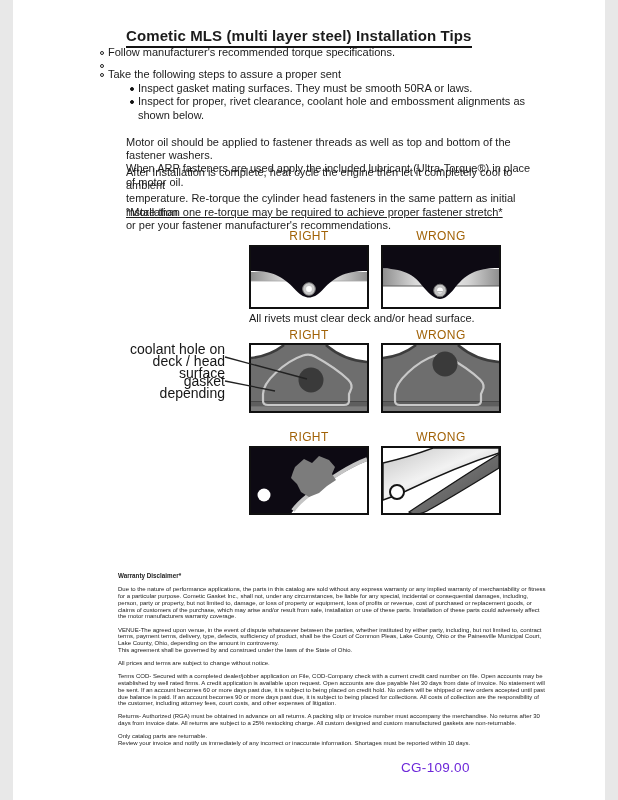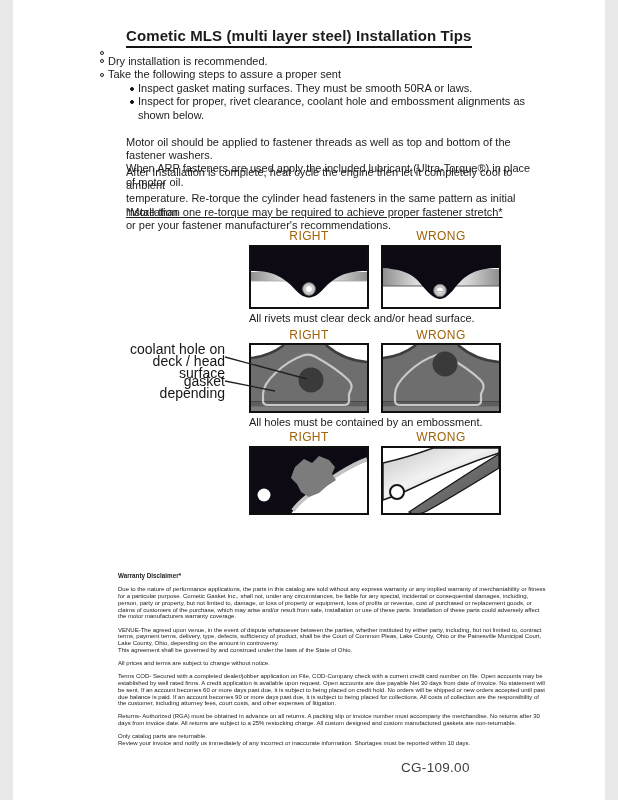--- a/index.html
+++ b/index.html
@@ -51,36 +51,36 @@
   .ann { width:95px; text-align:right; font-size:14px; line-height:11.8px;
          white-space:pre-line; color:#161616; }
   .ann1 { left:117px; top:344px; }
   .ann2 { left:117px; top:376px; }
   .leader-svg { left:205px; top:350px; width:100px; height:50px; pointer-events:none; }
 
   .disclaimer { left:105px; top:573px; width:428px; font-size:6px; line-height:6.8px; color:#222; }
   .disclaimer .dh { font-size:6.3px; font-weight:bold; margin-bottom:6.5px; }
   .disclaimer p { margin-bottom:6.3px; white-space:pre-line; }
 
-  .footer { left:388px; top:760px; font-size:13.5px; letter-spacing:0.3px; color:#404040; }
+  .footer { left:388px; top:760px; font-size:13.5px; letter-spacing:0.3px; color:#6d28d9; }
 </style>
 </head>
 <body>
 
 <div class="page">
 
   <div class="abs title">Cometic MLS (multi layer steel) Installation Tips</div>
 
   <div class="abs bullets">
     <div class="brow">
       <span class="bdot"></span>
+      <span>Follow manufacturer's recommended torque specifications.</span>
     </div>
     <div class="brow">
       <span class="bdot"></span>
-      <span>Dry installation is recommended.</span>
     </div>
     <div class="brow">
       <span class="bdot"></span>
       <span>Take the following steps to assure a proper sent</span>
     </div>
     <div class="brow sub">
       <span class="bdot filled"></span>
       <span>Inspect gasket mating surfaces.  They must be smooth 50RA or laws.</span>
     </div>
     <div class="brow sub">
@@ -162,21 +162,20 @@
       <circle cx="62" cy="19" r="12.5" fill="#3a3a3a"></circle>
     </svg>
   </div>
   <div class="abs ann ann1">coolant hole on
 deck / head surface</div>
   <div class="abs ann ann2">gasket depending</div>
   <svg class="abs leader-svg" viewBox="0 0 100 50">
     <line x1="7" y1="7" x2="89" y2="29" stroke="#222" stroke-width="1.3"></line>
     <line x1="7" y1="31" x2="57" y2="41" stroke="#222" stroke-width="1.3"></line>
   </svg>
-  <div class="abs caption cap2">All holes must be contained by an embossment.</div>
 
   <div class="abs figlabels row3">
     <span class="lab lab-l">RIGHT</span>
     <span class="lab lab-r">WRONG</span>
   </div>
   <div class="abs figbox fb3 col-l">
     <svg width="116" height="65" viewBox="0 0 116 65">
       <rect width="116" height="65" fill="#ffffff"></rect>
       <path d="M0,0 H116 V13 C95,21 74,36 56,50 C48.5,55.5 44,60 40.5,65 H0 Z" fill="#0d0a13"></path>
       <path d="M116,11 C95,19 74,34 57,47.5 C50,53 45.5,57.5 42,62.5" fill="none" stroke="#c4c4c4" stroke-width="4"></path>

